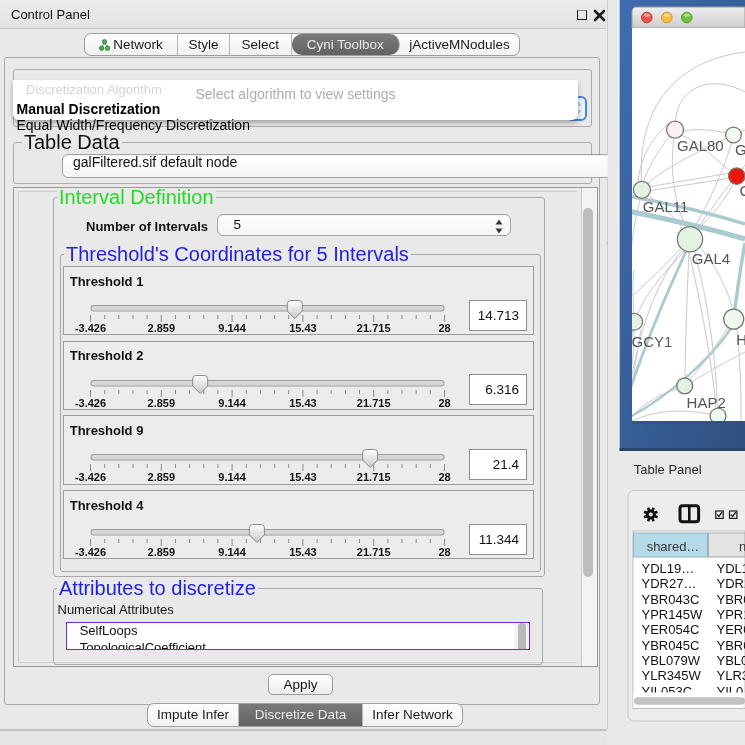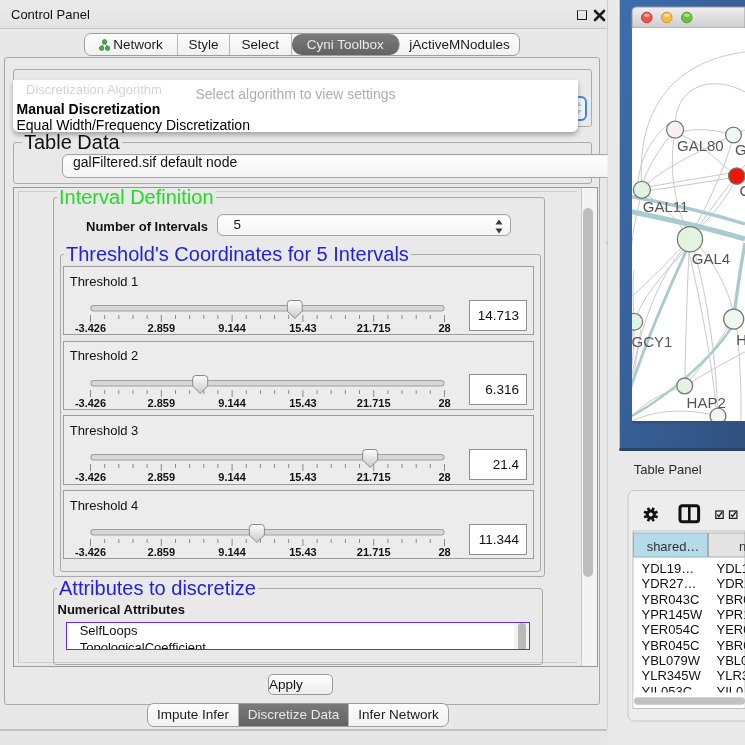--- a/index.html
+++ b/index.html
@@ -3,21 +3,21 @@
 <meta charset="utf-8">
 <style>
   * { margin:0; padding:0; box-sizing:border-box; }
   html,body { width:745px; height:745px; overflow:hidden; background:#E6E6E6;
     font-family:"Liberation Sans", sans-serif; }
   .abs { position:absolute; }
   #stage { position:relative; width:745px; height:745px; }
   .grouplabel { position:absolute; font-size:20px; background:#E9E9E9; padding:0 2px; line-height:13px; }
   .combo { position:absolute; background:linear-gradient(#FFFFFF,#F4F4F4); border:1px solid #A3A3A3; border-radius:6px; font-size:13px; color:#111; box-shadow: inset 0 1px 1px rgba(0,0,0,0.06); }
   .tbox { position:absolute; left:62.7px; width:471px; height:69.3px; border:1px solid #9C9C9C; background:#ECECEC; }
-  .tbox .tlabel { position:absolute; left:6px; top:6.5px; font-size:13px; font-weight:normal; color:#111; }
+  .tbox .tlabel { position:absolute; left:6px; top:6.5px; font-size:13px; font-weight:bold; color:#111; }
   .vbox { position:absolute; left:405.3px; top:32.5px; width:58px; height:31px; background:#fff; border:1px solid #8E8E8E; font-size:13.5px; color:#111; text-align:right; line-height:29px; padding-right:7px; }
   .seg { position:absolute; display:flex; border:1px solid #9E9E9E; border-radius:7px; background:linear-gradient(#FDFDFD,#F1F1F1); overflow:hidden; }
   .seg span { display:block; font-size:13.5px; color:#1a1a1a; text-align:center; line-height:21px; border-right:1px solid #B9B9B9; white-space:nowrap; }
   .seg span:last-child { border-right:none; }
   .seg span.dark { background:linear-gradient(#7A7A7A,#636363); color:#E9E9E9; }
 </style>
 </head>
 <body>
 <div id="stage">
 
@@ -166,21 +166,21 @@
         <text x="97.3" y="64.5" font-size="11" font-weight="bold" fill="#111" text-anchor="middle" font-family="Liberation Sans, sans-serif">2.859</text>
         <text x="168.1" y="64.5" font-size="11" font-weight="bold" fill="#111" text-anchor="middle" font-family="Liberation Sans, sans-serif">9.144</text>
         <text x="238.9" y="64.5" font-size="11" font-weight="bold" fill="#111" text-anchor="middle" font-family="Liberation Sans, sans-serif">15.43</text>
         <text x="309.7" y="64.5" font-size="11" font-weight="bold" fill="#111" text-anchor="middle" font-family="Liberation Sans, sans-serif">21.715</text>
         <text x="380.5" y="64.5" font-size="11" font-weight="bold" fill="#111" text-anchor="middle" font-family="Liberation Sans, sans-serif">28</text>
         <path d="M 131.9 33.5 h8.6 q3.2 0 3.2 3.2 v7.3 l-7.5 7.5 -7.5 -7.5 v-7.3 q0-3.2 3.2-3.2 z" fill="url(#thg)" stroke="#8A8A8A" stroke-width="1"></path>
       </svg>
       <div class="vbox">6.316</div>
     </div>
   <div class="tbox" style="top:415.4px;">
-      <div class="tlabel">Threshold 3</div>
+      <div class="tlabel">Threshold 9</div>
       <svg style="position:absolute;left:0;top:0;" width="471" height="69" viewBox="0 0 471 69">
         <defs>
           <linearGradient id="thg" x1="0" y1="0" x2="0" y2="1">
             <stop offset="0" stop-color="#FDFDFD"></stop>
             <stop offset="1" stop-color="#C9C9C9"></stop>
           </linearGradient>
         </defs>
         <rect x="26.5" y="38" width="354.0" height="6.5" rx="3.2" fill="#9E9E9E"></rect>
         <rect x="27.5" y="39" width="352.0" height="4.5" rx="2.2" fill="#D7D7D7"></rect>
         <line x1="26.5" y1="48" x2="26.5" y2="55.0" stroke="#8A8A8A" stroke-width="1"></line>
@@ -262,38 +262,38 @@
         <text x="238.9" y="64.5" font-size="11" font-weight="bold" fill="#111" text-anchor="middle" font-family="Liberation Sans, sans-serif">15.43</text>
         <text x="309.7" y="64.5" font-size="11" font-weight="bold" fill="#111" text-anchor="middle" font-family="Liberation Sans, sans-serif">21.715</text>
         <text x="380.5" y="64.5" font-size="11" font-weight="bold" fill="#111" text-anchor="middle" font-family="Liberation Sans, sans-serif">28</text>
         <path d="M 188.6 33.5 h8.6 q3.2 0 3.2 3.2 v7.3 l-7.5 7.5 -7.5 -7.5 v-7.3 q0-3.2 3.2-3.2 z" fill="url(#thg)" stroke="#8A8A8A" stroke-width="1"></path>
       </svg>
       <div class="vbox">11.344</div>
     </div>
 
   <div class="abs" style="left:53.1px;top:587.9px;width:489.6px;height:77.5px;border:1px solid #A9A9A9;border-radius:3px;"></div>
   <div class="grouplabel" style="left:57px;top:581.5px;color:#2222DD;">Attributes to discretize</div>
-  <div class="abs" style="left:57.5px;top:601.8px;font-size:13px;font-weight:bold;color:#111;">Numerical Attributes</div>
+  <div class="abs" style="left:57.5px;top:601.8px;font-size:13px;font-weight:normal;color:#111;">Numerical Attributes</div>
   <div class="abs" style="left:66.2px;top:621.9px;width:463.8px;height:28px;background:#fff;border:1px solid #6d28d9;overflow:hidden;padding-left:20px;">
     <div style="position:absolute;left:12.5px;top:0px;font-size:13px;color:#111;">SelfLoops</div>
     <div style="position:absolute;left:12.5px;top:17.4px;font-size:13px;color:#111;">TopologicalCoefficient</div>
     <div style="position:absolute;left:12.5px;top:34.9px;font-size:13px;color:#111;">BetweennessCentrality</div>
     <div style="position:absolute;right:0;top:0;width:14.5px;height:45.1px;background:#F2F2F2;"></div>
     <div style="position:absolute;right:2.8px;top:0.5px;width:8px;height:42px;background:#B9B9B9;border-radius:4px;"></div>
   </div>
 
-  <div class="abs" style="left:268px;top:673.5px;width:65px;height:21px;border:1px solid #9A9A9A;border-radius:5px;background:linear-gradient(#FFFFFF,#ECECEC);font-size:13.5px;color:#111;text-align:left;line-height:19px;">Apply</div>
+  <div class="abs" style="left:268px;top:673.5px;width:65px;height:21px;border:1px solid #9A9A9A;border-radius:5px;background:linear-gradient(#FFFFFF,#ECECEC);font-size:13.5px;color:#111;text-align:center;line-height:19px;">Apply</div>
 
   <div class="seg" style="left:147px;top:703px;height:24px;">
     <span style="width:91px;line-height:22px;">Impute Infer</span>
-    <span class="dark" style="width:110px;line-height:22px;">Discretize Data</span>
+    <span class="dark" style="width:124px;line-height:22px;">Discretize Data</span>
     <span style="width:99px;line-height:22px;">Infer Network</span>
   </div>
 
-  <div class="abs" style="left:13px;top:79.5px;width:565px;height:52px;background:#FFFFFF;border-radius:0 0 6px 6px;box-shadow:0 3px 5px rgba(0,0,0,0.30);z-index:30;">
+  <div class="abs" style="left:13px;top:79.5px;width:565px;height:40px;background:#FFFFFF;border-radius:0 0 6px 6px;box-shadow:0 3px 5px rgba(0,0,0,0.30);z-index:30;">
     <div style="position:absolute;left:13px;top:2px;font-size:13px;color:#D4D4D4;">Discretization Algorithm</div>
     <div style="position:absolute;left:0;top:6.5px;width:100%;text-align:center;font-size:14px;color:#ADADAD;">Select algorithm to view settings</div>
     <div style="position:absolute;left:3.5px;top:21.5px;font-size:14px;font-weight:bold;color:#000;">Manual Discretization</div>
     <div style="position:absolute;left:3.5px;top:37px;font-size:14px;color:#000;">Equal Width/Frequency Discretization</div>
   </div>
 
   <div class="abs" style="left:566px;top:96px;width:21px;height:25px;border:2.5px solid #4288D5;border-radius:6px;background:#EDF4FD;z-index:20;">
       <svg style="position:absolute;right:3px;top:3px;" width="7" height="14">
         <path d="M3.5 0.5 L6.5 5 L0.5 5 Z" fill="#B9C6D6"></path>
         <path d="M3.5 13.5 L6.5 9 L0.5 9 Z" fill="#B9C6D6"></path>

